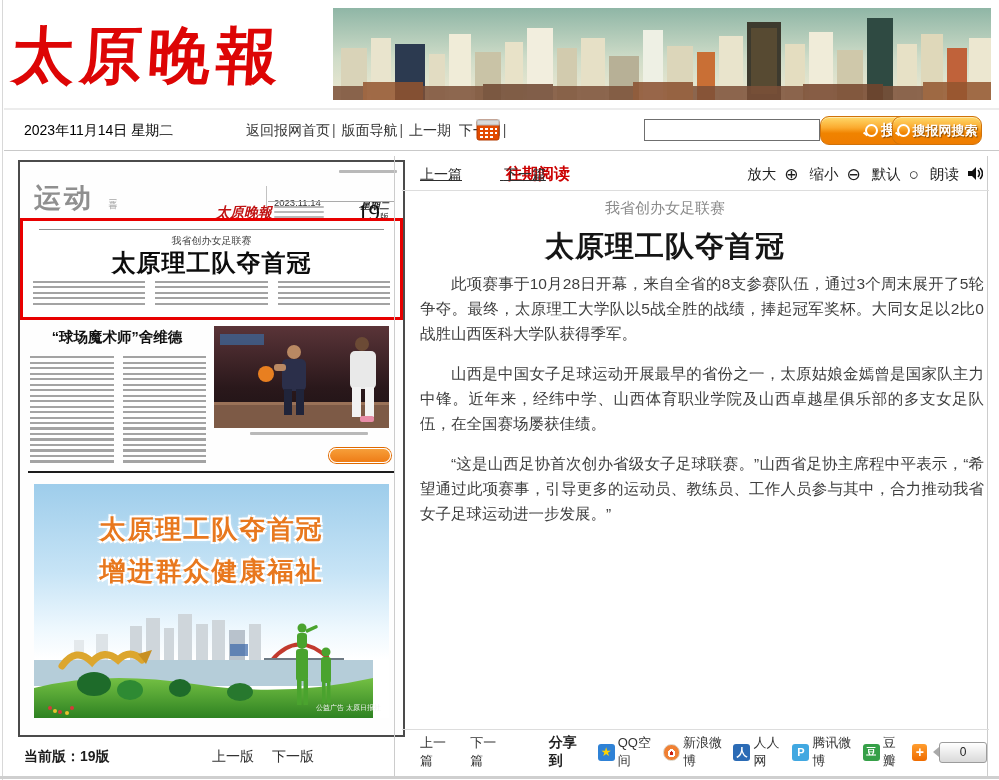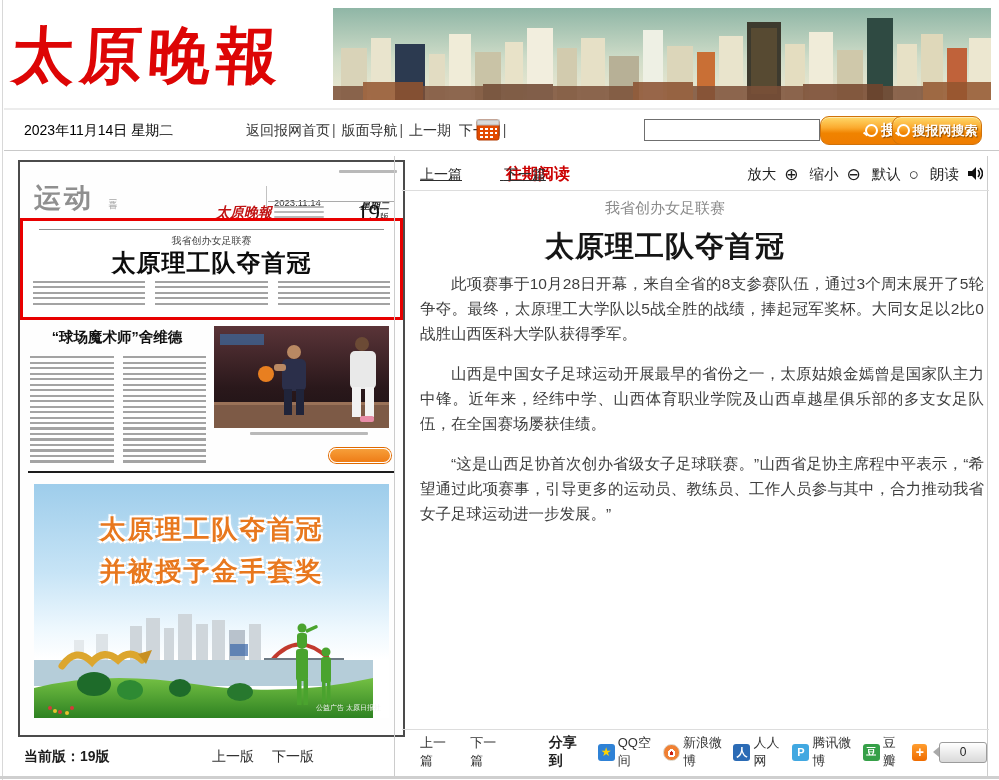--- a/index.html
+++ b/index.html
@@ -279,21 +279,21 @@
           <rect x="146" y="90" width="14" height="6" rx="2" fill="#e88ca8"></rect>
         </svg>
       </div>
       <div class="t-photo-cap microbar"></div>
       <div class="t-badge"></div>
       <div class="t-rule2"></div>
     </div>
 
     <div class="t-ad">
       <div class="t-ad-line t-ad-line1">太原理工队夺首冠</div>
-      <div class="t-ad-line t-ad-line2">并被授予金手套奖</div>
+      <div class="t-ad-line t-ad-line2">增进群众健康福祉</div>
       <div class="t-ad-scene">
         <svg width="339" height="114" viewBox="0 0 339 114" xmlns="http://www.w3.org/2000/svg">
           <defs>
             <linearGradient id="grass" x1="0" y1="0" x2="0" y2="1">
               <stop offset="0" stop-color="#74c043"></stop>
                 <stop offset="1" stop-color="#2e8222"></stop>
             </linearGradient>
           </defs>
           <g fill="#cfd6db">
             <rect x="96" y="22" width="12" height="36"></rect>

